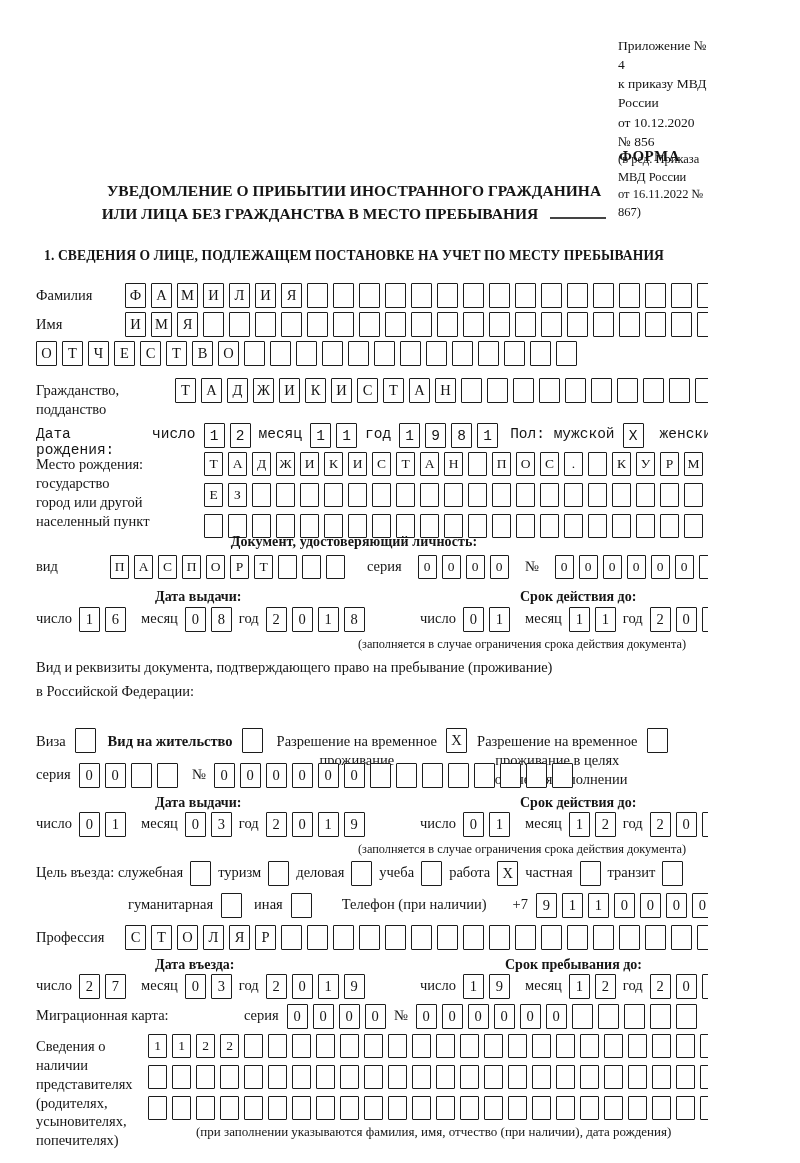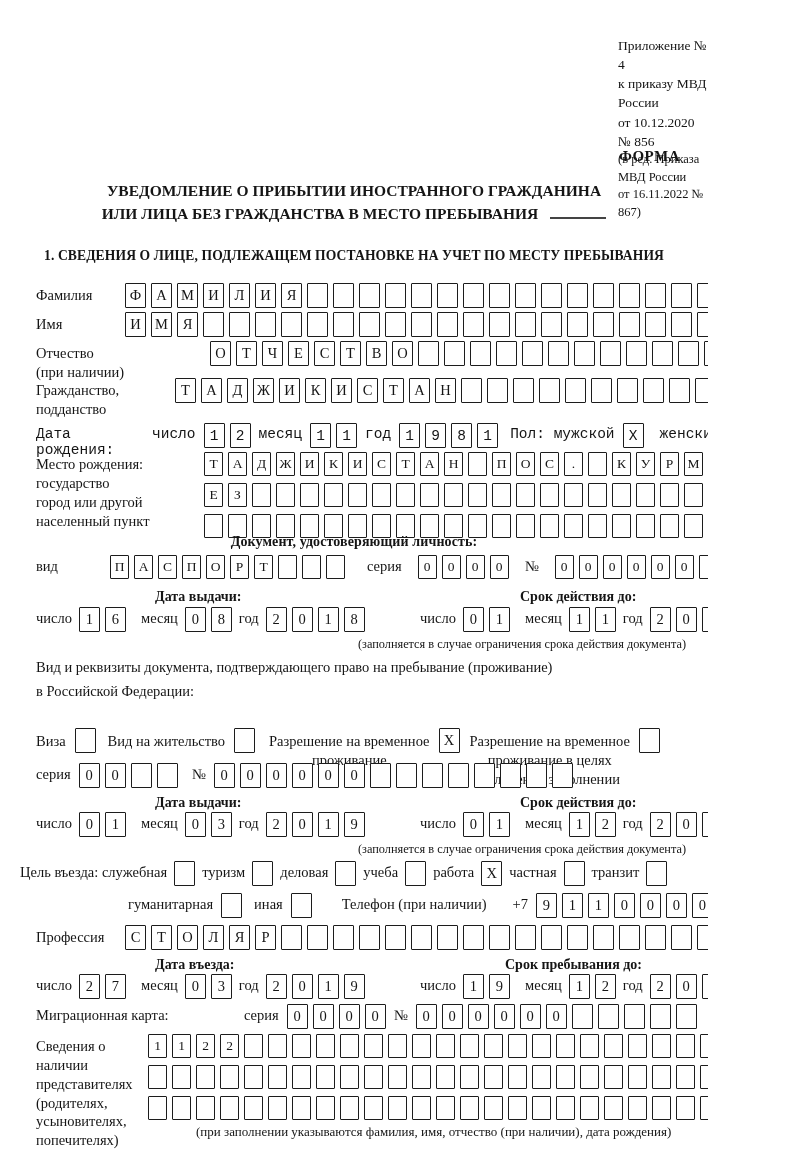--- a/index.html
+++ b/index.html
@@ -109,24 +109,20 @@
         <span class="cell"></span>
         <span class="cell"></span>
         <span class="cell"></span>
         <span class="cell"></span>
         <span class="cell"></span>
         <span class="cell"></span>
       </div>
   </div>
 
   <div class="abs frow" style="left:36px; top:341px;">
-    <div class="lbl" style="width:174px;">
-      <div>Отчество</div>
-      <div>(при наличии)</div>
-    </div>
     <div class="cells">
         <span class="cell">О</span>
         <span class="cell">Т</span>
         <span class="cell">Ч</span>
         <span class="cell">Е</span>
         <span class="cell">С</span>
         <span class="cell">Т</span>
         <span class="cell">В</span>
         <span class="cell">О</span>
         <span class="cell"></span>
@@ -379,21 +375,21 @@
   <div class="abs lbl" style="left:36px; top:655px;">Вид и реквизиты документа, подтверждающего право на пребывание (проживание)</div>
   <div class="abs lbl" style="left:36px; top:679px;">в Российской Федерации:</div>
 
   <div class="abs frow" style="left:36px; top:728px; gap:6px;">
     <div class="chkgrp">
       <span class="lbl">Виза</span>
       <div class="cells">
           <span class="cell"></span>
         </div>
     </div>
-    <div class="chkgrp" style="margin-left:6px;">
+    <div class="chkgrp" style="margin-left:6px;font-weight:bold;">
       <span class="lbl">Вид на жительство</span>
       <div class="cells">
           <span class="cell"></span>
         </div>
     </div>
     <div class="chkgrp" style="margin-left:8px;">
       <div class="lbl center">
         <div>Разрешение на временное</div>
         <div>проживание</div>
       </div>
@@ -476,21 +472,21 @@
     <span class="dlbl">год</span>
     <div class="cells">
         <span class="cell">2</span>
         <span class="cell">0</span>
         <span class="cell">2</span>
         <span class="cell">5</span>
       </div>
   </div>
   <div class="abs note" style="right:22px; top:842px;">(заполняется в случае ограничения срока действия документа)</div>
 
-  <div class="abs frow" style="left:20px; top:861px; gap:7px;justify-content:center;">
+  <div class="abs frow" style="left:36px; top:861px; gap:7px;justify-content:center;">
     <span class="dlbl">Цель въезда: служебная</span>
     <div class="cells">
         <span class="cell"></span>
       </div>
     <span class="dlbl">туризм</span>
     <div class="cells">
         <span class="cell"></span>
       </div>
     <span class="dlbl">деловая</span>
     <div class="cells">

